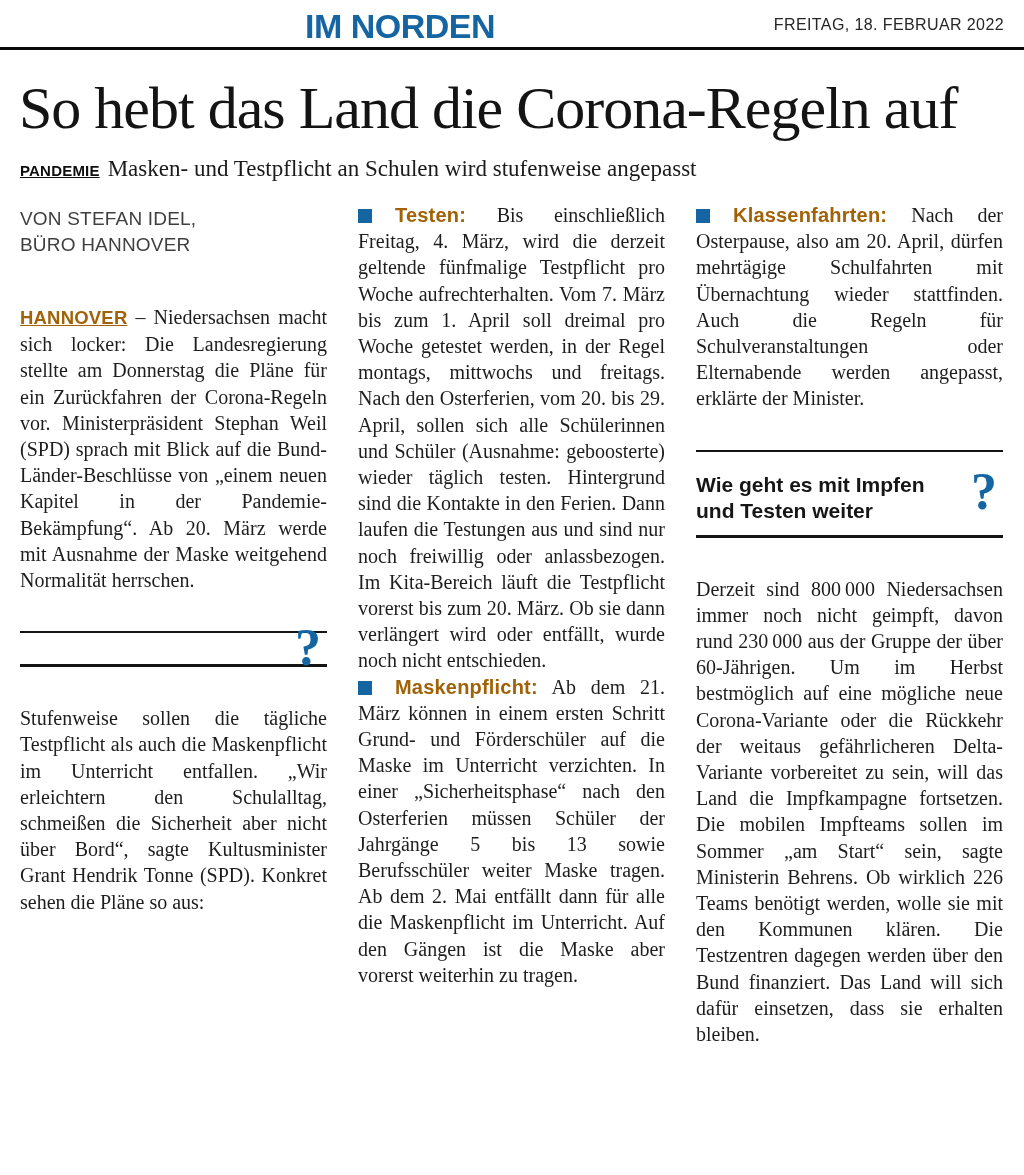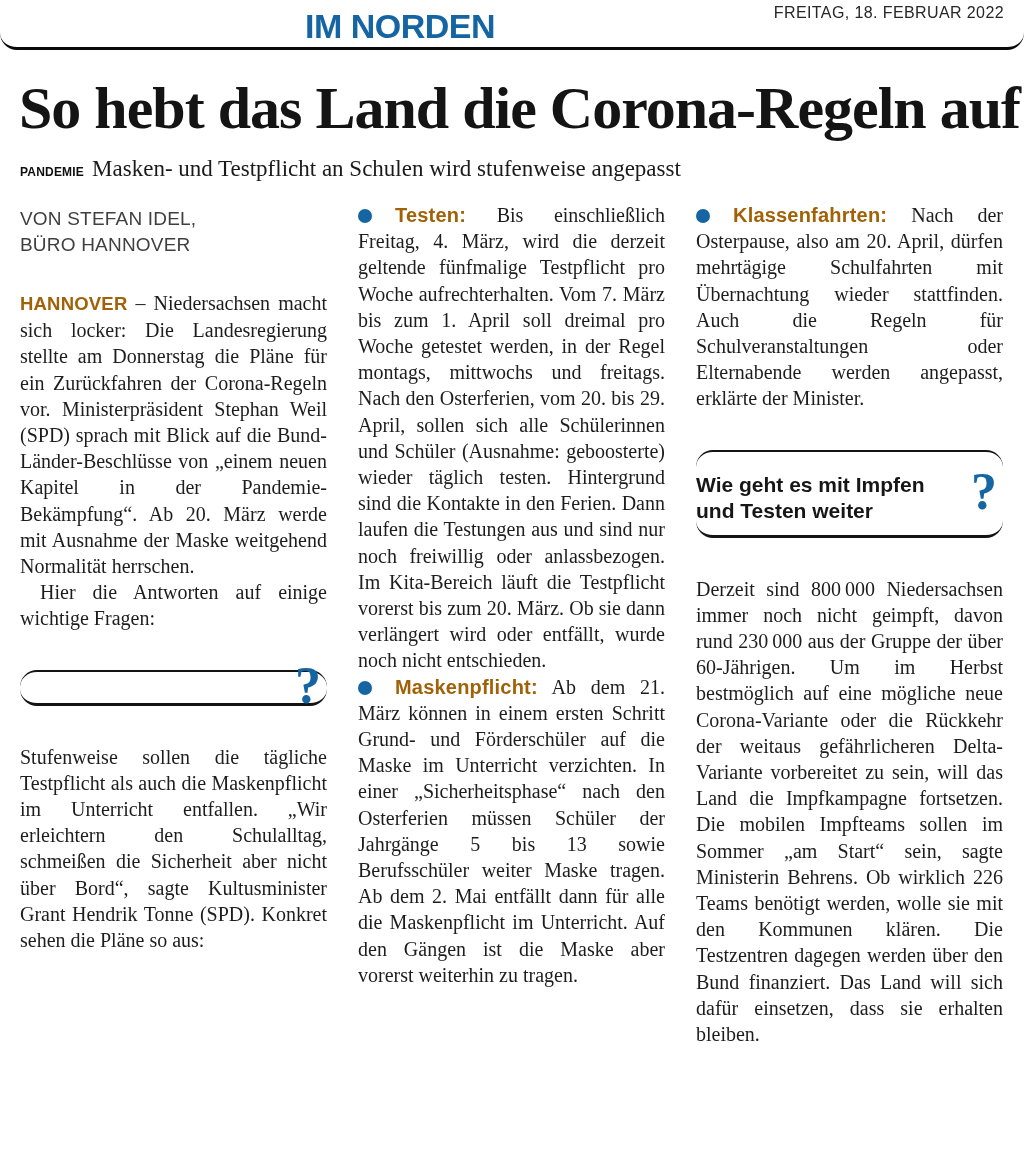--- a/index.html
+++ b/index.html
@@ -1,65 +1,65 @@
 <!DOCTYPE html>
 <html lang="de"><head>
 <meta charset="utf-8">
 <style>
-  * { margin:0; padding:0; box-sizing:border-box;border-radius:17px; }
+  * { margin:0; padding:0; box-sizing:border-box; }
   html,body { background:#ffffff; }
   body { width:1024px; height:1175px; font-family:"Liberation Serif", serif; color:#1d1d1d; overflow:hidden; }
   .page { position:relative; width:1024px; height:1175px; background:#ffffff; }
 
   
   .header { position:relative; height:50px; border-bottom:3px solid #0a0a0a; }
   .section-title {
     position:absolute; left:400px; top:7px; transform:translateX(-50%);
     font-family:"Liberation Sans", sans-serif; font-weight:bold;
     font-size:34px; letter-spacing:-0.5px; color:#1565a3; white-space:nowrap;
   }
   .issue-date {
-    position:absolute; right:20px; top:4px;
+    position:absolute; right:20px; top:16px;
     font-family:"Liberation Sans", sans-serif; font-size:16px;
     letter-spacing:0.4px; color:#262626; white-space:nowrap;
   }
 
   
   .headline {
     margin:26px 19px 8px; font-family:"Liberation Serif", serif;
-    font-weight:bold; font-size:60px; line-height:64px;
+    font-weight:normal; font-size:60px; line-height:64px;
     letter-spacing:-1px; color:#141414; white-space:nowrap;
   }
   .kicker { margin:16px 20px 0; font-size:23px; color:#1a1a1a; }
   .kicker-label {
     font-family:"Liberation Sans", sans-serif; font-weight:bold;
-    font-size:12px; letter-spacing:0.2px; color:#0e0e0e; margin-right:8px;
+    font-size:15px; letter-spacing:0.2px; color:#0e0e0e; margin-right:8px;text-decoration:underline;
   }
 
   
   .cols { display:flex; gap:31px; padding:0 20px; margin-top:20px; }
   .col { width:307px; flex:0 0 307px; }
 
   .para {
     font-size:20px; line-height:26.2px; text-align:justify;
     color:#1d1d1d; hyphens:auto; -webkit-hyphens:auto;
   }
   .para.indent { text-indent:20px; }
 
   .byline {
     font-family:"Liberation Sans", sans-serif; font-size:19px;
     line-height:26px; color:#3f3f3f; letter-spacing:0.2px;
-    margin:4px 0 32px;
+    margin:4px 0 46px;
   }
 
   .lead-dateline, .lead-topic {
     font-family:"Liberation Sans", sans-serif; font-weight:bold;
     color:#a16207; letter-spacing:0.2px;
   }
-  .lead-dateline { font-size:18.5px; }
+  .lead-dateline { font-size:18.5px;text-decoration:underline; }
   .lead-topic { font-size:20px; }
 
   .bullet {
     display:inline-block; width:14px; height:14px; background:#1565a3;
     margin-right:23px; transform:translateY(1px);
   }
 
   
   .qbox {
     position:relative; border-top:2px solid #141414; border-bottom:3px solid #141414;
@@ -87,21 +87,20 @@
   <h1 class="headline">So hebt das Land die Corona-Regeln auf</h1>
 
   <div class="kicker">
     <span class="kicker-label">PANDEMIE</span><span class="kicker-text">Masken- und Testpflicht an Schulen wird stufenweise angepasst</span>
   </div>
 
   <div class="cols">
       <div class="col">
         <div class="byline">VON STEFAN IDEL,<br>BÜRO HANNOVER</div>
         <p class="para"><strong class="lead-dateline">HANNOVER</strong> – Niedersachsen macht sich locker: Die Landesregierung stellte am Donnerstag die Pläne für ein Zurückfahren der Corona-Regeln vor. Ministerpräsident Stephan Weil (SPD) sprach mit Blick auf die Bund-Länder-Beschlüsse von „einem neuen Kapitel in der Pandemie-Bekämpfung“. Ab 20. März werde mit Ausnahme der Maske weitgehend Normalität herrschen.</p>
-        <p class="para indent">Hier die Antworten auf einige wichtige Fragen:</p>
         <div class="qbox">
           <span class="qmark">?</span>
         </div>
         <p class="para">Stufenweise sollen die tägliche Testpflicht als auch die Maskenpflicht im Unterricht entfallen. „Wir erleichtern den Schulalltag, schmeißen die Sicherheit aber nicht über Bord“, sagte Kultusminister Grant Hendrik Tonne (SPD). Konkret sehen die Pläne so aus:</p>
       </div>
       <div class="col">
         <p class="para"><span class="bullet"></span><strong class="lead-topic">Testen:</strong> Bis einschließlich Freitag, 4. März, wird die derzeit geltende fünfmalige Testpflicht pro Woche aufrechterhalten. Vom 7. März bis zum 1. April soll dreimal pro Woche getestet werden, in der Regel montags, mittwochs und freitags. Nach den Osterferien, vom 20. bis 29. April, sollen sich alle Schülerinnen und Schüler (Ausnahme: geboosterte) wieder täglich testen. Hintergrund sind die Kontakte in den Ferien. Dann laufen die Testungen aus und sind nur noch freiwillig oder anlassbezogen. Im Kita-Bereich läuft die Testpflicht vorerst bis zum 20. März. Ob sie dann verlängert wird oder entfällt, wurde noch nicht entschieden.</p>
         <p class="para"><span class="bullet"></span><strong class="lead-topic">Maskenpflicht:</strong> Ab dem 21. März können in einem ersten Schritt Grund- und Förderschüler auf die Maske im Unterricht verzichten. In einer „Sicherheitsphase“ nach den Osterferien müssen Schüler der Jahrgänge 5 bis 13 sowie Berufsschüler weiter Maske tragen. Ab dem 2. Mai entfällt dann für alle die Maskenpflicht im Unterricht. Auf den Gängen ist die Maske aber vorerst weiterhin zu tragen.</p>
       </div>
       <div class="col">

